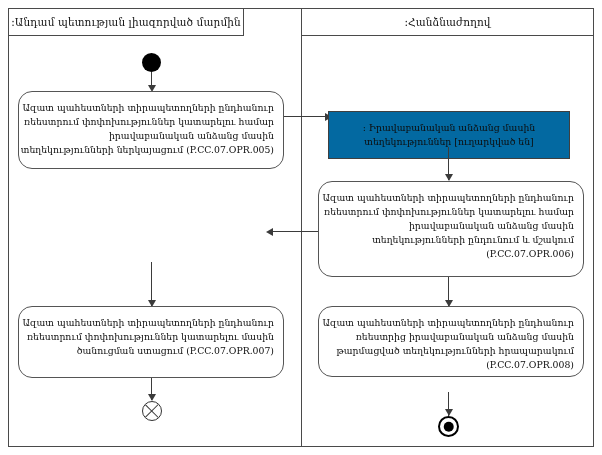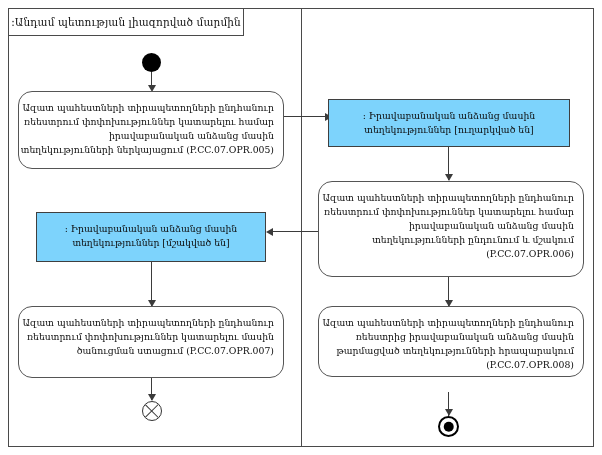--- a/index.html
+++ b/index.html
@@ -58,29 +58,30 @@
     color: #0d0d0d;
     padding: 9px 9px 9px 0;
   }
   .activity span { display: block; width: 100%; }
 
   
   .objectnode {
     position: absolute;
     box-sizing: border-box;
     border: 1px solid #3f3f3f;
-    background: #7dd3fc;
+    background: #0369a1;
     display: flex;
     align-items: flex-start;
     justify-content: center;
     text-align: center;
     font-size: 9.3px;
     line-height: 14px;
     color: #0d0d0d;
     padding: 9px 7px;
+    margin-top: 12px;
   }
   .objectnode span { display: block; width: 100%; }
 
   
   .node-initial {
     position: absolute;
     border-radius: 50%;
     background: #000000;
   }
   .node-flowfinal {
@@ -158,35 +159,35 @@
 <body>
 
 <div id="canvas">
 
   <div class="lane-frame" style="left:8px; top:8px; width:294px; height:439px;"></div>
   <div class="lane-frame" style="left:301px; top:8px; width:293px; height:439px;"></div>
 
   <div class="lane-header" style="left:8px; top:8px; width:236px; height:28px;">
     <span>:Անդամ պետության լիազորված մարմին</span>
   </div>
+  <div class="lane-header" style="left:301px; top:8px; width:293px; height:28px;">
+    <span>:Հանձնաժողով</span>
+  </div>
 
   <div class="lane-divider" style="left:301px; top:36px; height:411px;"></div>
 
   <div class="node-initial" style="left:142px; top:53px; width:19px; height:19px;"></div>
 
   <div class="edge-v" style="left:151px; top:72px; height:18px;"></div>
   <div class="arrow-down" style="left:147.5px; top:85px;"></div>
 
   <div class="activity" style="left:18px; top:91px; width:266px; height:78px;">
     <span>Ազատ պահեստների տիրապետողների ընդհանուր ռեեստրում փոփոխություններ կատարելու համար իրավաբանական անձանց մասին տեղեկությունների ներկայացում (P.CC.07.OPR.005)</span>
   </div>
 
-  <div class="objectnode" style="left:36px; top:212px; width:230px; height:50px;">
-    <span>: Իրավաբանական անձանց մասին տեղեկություններ [մշակված են]</span>
-  </div>
 
   <div class="edge-v" style="left:151px; top:262px; height:44px;"></div>
   <div class="arrow-down" style="left:147.5px; top:300px;"></div>
 
   <div class="activity" style="left:18px; top:306px; width:266px; height:72px;">
     <span>Ազատ պահեստների տիրապետողների ընդհանուր ռեեստրում փոփոխություններ կատարելու մասին ծանուցման ստացում (P.CC.07.OPR.007)</span>
   </div>
 
   <div class="edge-v" style="left:151px; top:378px; height:22px;"></div>
   <div class="arrow-down" style="left:147.5px; top:394px;"></div>

